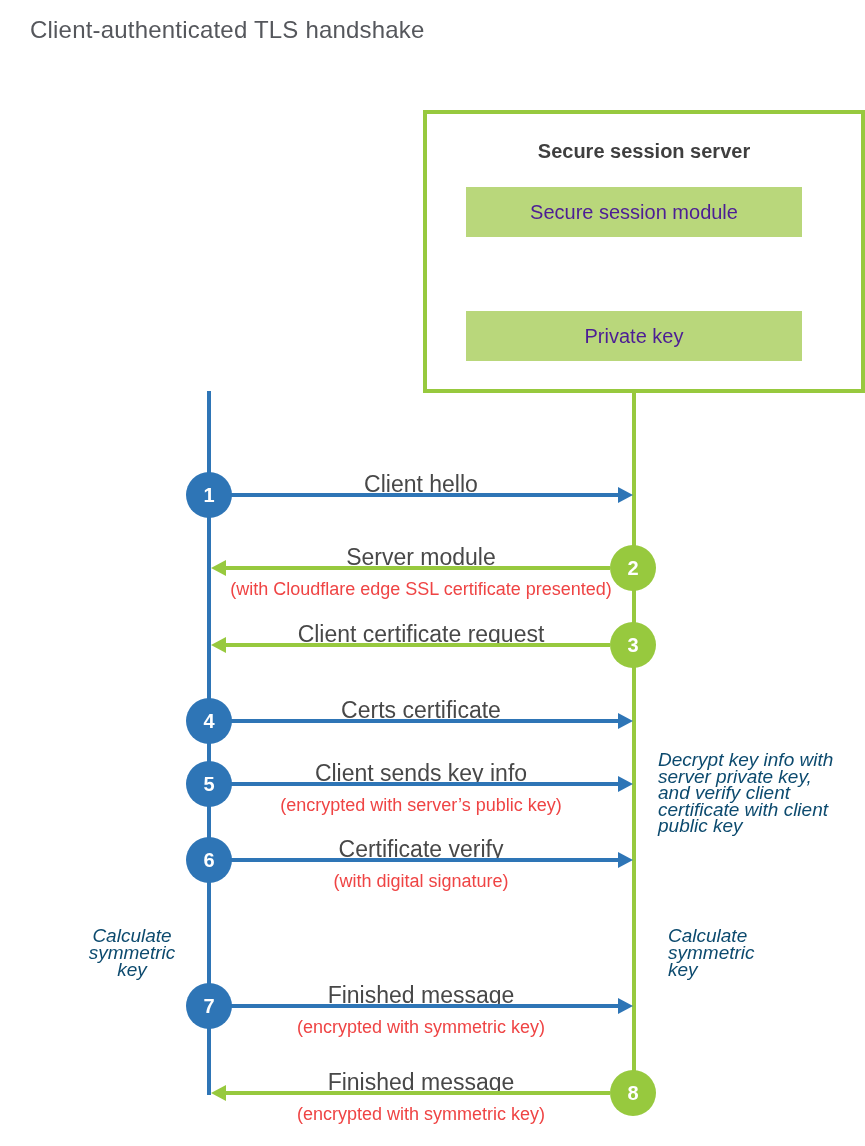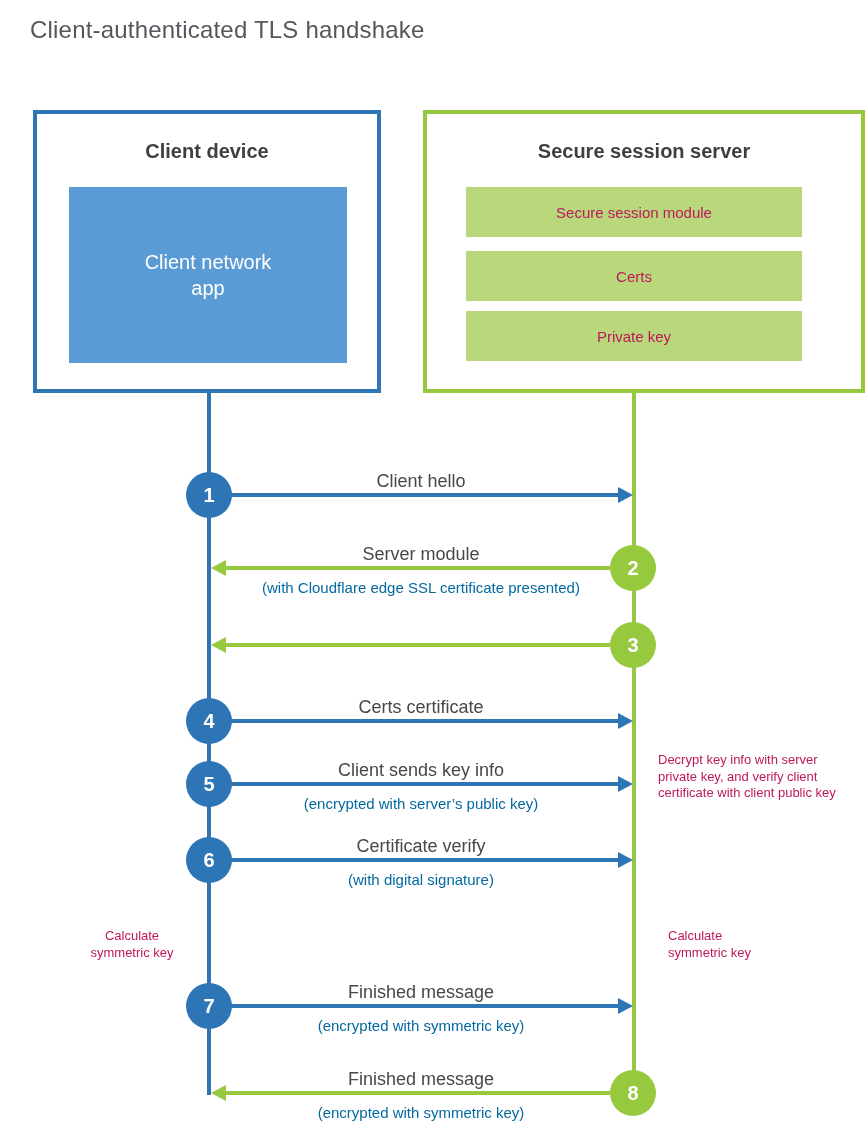--- a/index.html
+++ b/index.html
@@ -20,21 +20,21 @@
     font-size:20px; font-weight:bold; color:#3f3f3f;
   }
   .client-app {
     position:absolute; left:32px; top:73px; width:278px; height:176px;
     background:#5b9bd5; color:#ffffff; font-size:20px;
     display:flex; align-items:center; justify-content:center; text-align:center;
   }
   .client-app span { display:block; max-width:165px; line-height:1.3; }
   .module {
     position:absolute; left:39px; width:336px; height:50px; background:#b9d77b;
-    color:#be185d; font-size:15px; display:flex; align-items:center; justify-content:center;
+    color:#4c1d95; font-size:20px; display:flex; align-items:center; justify-content:center;
   }
   .module.m0 { top:73px; } .module.m1 { top:137px; } .module.m2 { top:197px; }
   
   .vline { position:absolute; width:4px; top:391px; }
   .vline.blue { left:207px; height:704px; background:#2e75b6; }
   .vline.green { left:632px; height:702px; background:#97c93e; }
   
   .badge {
     position:absolute; width:46px; height:46px; border-radius:50%;
     color:#ffffff; font-size:20px; font-weight:bold;
@@ -48,65 +48,59 @@
     content:""; position:absolute; top:50%; transform:translateY(-50%);
     width:0; height:0; border-top:8px solid transparent; border-bottom:8px solid transparent;
   }
   .arrow.blue { background:#2e75b6; left:230px; width:388px; }
   .arrow.blue::after { left:100%; border-left:15px solid #2e75b6; }
   .arrow.green { background:#97c93e; left:226px; width:384px; }
   .arrow.green::after { right:100%; border-right:15px solid #97c93e; }
   
   .msg-label {
     position:absolute; left:201px; width:440px; text-align:center;
-    font-size:18px; color:#484848;
+    font-size:23px; color:#484848;
   }
   .msg-sub {
     position:absolute; left:201px; width:440px; text-align:center;
-    font-size:15px; color:#0369a1;
+    font-size:18px; color:#ef4444;
   }
   
-  .side-note { position:absolute; font-size:13px; color:#be185d; line-height:16.5px; }
+  .side-note { position:absolute; font-size:19px; color:#0c4a6e; line-height:16.5px;font-style:italic; }
   .note-decrypt { left:658px; top:752px; width:180px; text-align:left; }
   .note-calc-left { left:77px; top:927px; width:110px; text-align:center; line-height:17px; }
   .note-calc-right { left:668px; top:927px; width:110px; text-align:left; line-height:17px; }
 </style>
 </head>
 <body>
 
 <div class="canvas">
 
   <h1 class="page-title">Client-authenticated TLS handshake</h1>
 
-  <div class="actor-box client-box">
-    <div class="actor-title">Client device</div>
-    <div class="client-app">
-      <span>Client network app</span>
-    </div>
-  </div>
 
   <div class="actor-box server-box">
     <div class="actor-title">Secure session server</div>
     <div class="module m0">Secure session module</div>
-    <div class="module m1">Certs</div>
     <div class="module m2">Private key</div>
   </div>
 
   <div class="vline blue"></div>
   <div class="vline green"></div>
 
   <div class="msg-label" style="top:471px;">Client hello</div>
   <div class="arrow blue" style="top:493px;"></div>
   <div class="badge blue" style="top:472px;">1</div>
 
   <div class="msg-label" style="top:544px;">Server module</div>
   <div class="arrow green" style="top:566px;"></div>
   <div class="msg-sub" style="top:579px;">(with Cloudflare edge SSL certificate presented)</div>
   <div class="badge green" style="top:545px;">2</div>
 
+  <div class="msg-label" style="top:621px;">Client certificate request</div>
   <div class="arrow green" style="top:643px;"></div>
   <div class="badge green" style="top:622px;">3</div>
 
   <div class="msg-label" style="top:697px;">Certs certificate</div>
   <div class="arrow blue" style="top:719px;"></div>
   <div class="badge blue" style="top:698px;">4</div>
 
   <div class="msg-label" style="top:760px;">Client sends key info</div>
   <div class="arrow blue" style="top:782px;"></div>
   <div class="msg-sub" style="top:795px;">(encrypted with server’s public key)</div>

